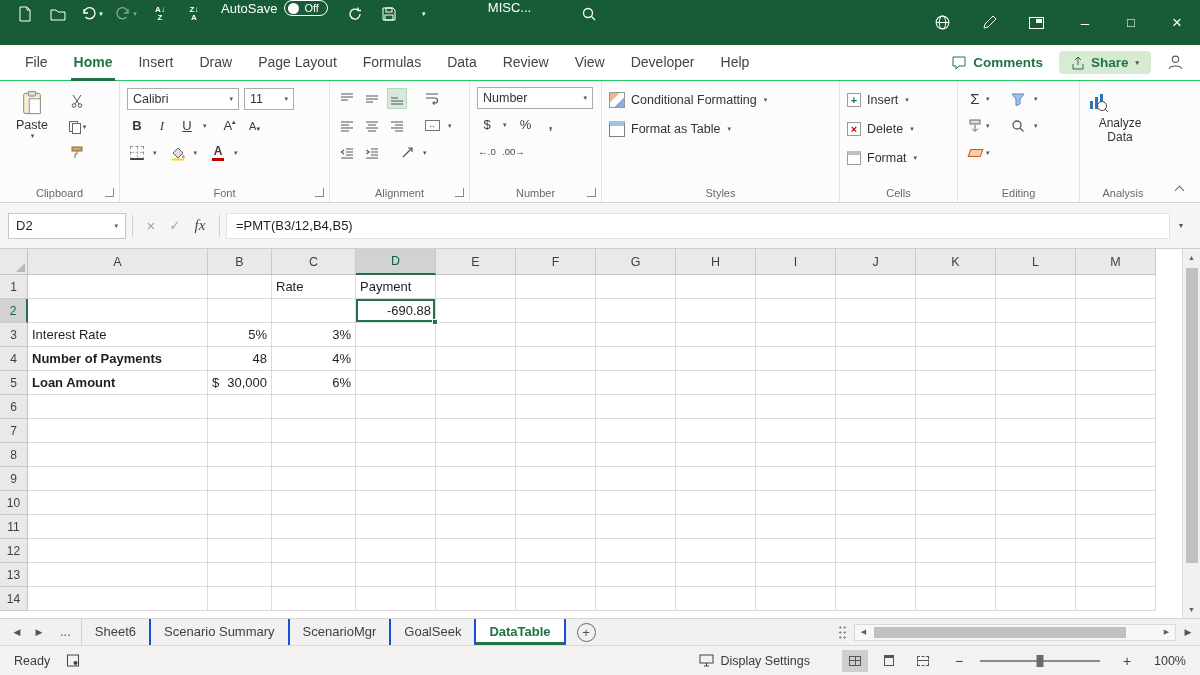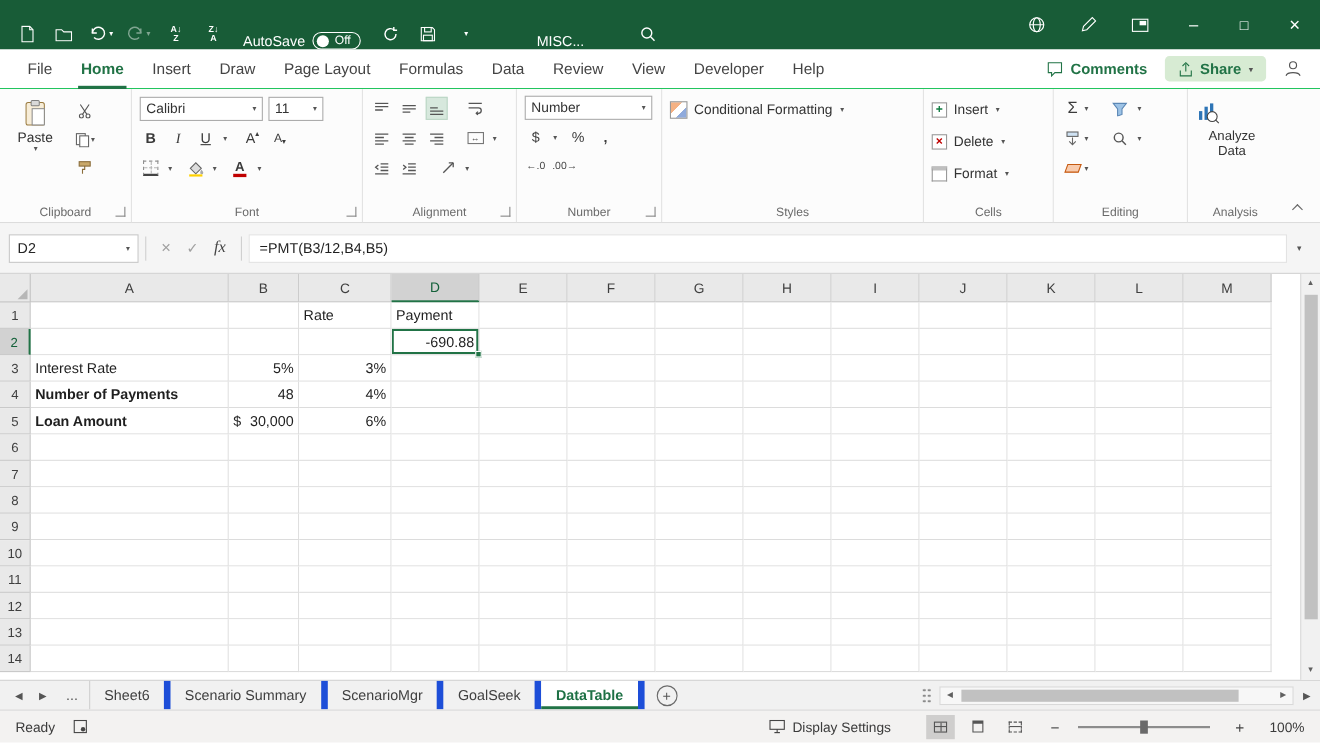--- a/index.html
+++ b/index.html
@@ -1,20 +1,20 @@
 <!DOCTYPE html>
 <html><head>
 <meta charset="utf-8">
 <style>
 *{margin:0;padding:0;box-sizing:border-box;font-family:"Liberation Sans",sans-serif;}
 html,body{width:1200px;height:675px;overflow:hidden;background:#fff;}
 .app{position:absolute;inset:0;width:1200px;height:675px;font-size:13px;color:#262626;}
 
 
-.titlebar{position:absolute;top:0;left:0;width:100%;height:45px;background:#185c37;display:flex;align-items:flex-end;color:#fff;}
+.titlebar{position:absolute;top:0;left:0;width:100%;height:45px;background:#185c37;display:flex;align-items:flex-start;color:#fff;}
 .tb-btn{height:28px;display:inline-flex;align-items:center;justify-content:center;margin:0 5px;min-width:24px;}
 .tb-btn.dim{opacity:.45;}
 .tb-caret{font-size:7px;color:#fff;margin-left:2px;}
 .tb-caret::after{content:"▾";}
 .sortstack{display:inline-flex;flex-direction:column;align-items:center;font-size:8px;line-height:8px;font-weight:bold;color:#fff;}
 .sortstack.az::before{content:"A↓";}.sortstack.az::after{content:"Z";}
 .sortstack.za::before{content:"Z↓";}.sortstack.za::after{content:"A";}
 .autosave{display:flex;align-items:center;gap:7px;font-size:13px;margin:0 10px;}
 .pill{display:flex;align-items:center;gap:5px;border:1px solid #fff;border-radius:9px;padding:1px 8px 1px 3px;font-size:11px;}
 .knob{width:11px;height:11px;border-radius:50%;background:#fff;}
@@ -113,21 +113,21 @@
 .vs-btn.down::after{content:"▼";}
 .vs-thumb{width:12px;height:295px;background:#c1c1c1;margin-top:2px;}
 .vs-spacer{flex:1;}
 
 
 .tabsband{position:absolute;bottom:30px;left:0;width:100%;height:27px;background:#f1f1f1;border-top:1px solid #d4d4d4;display:flex;align-items:center;}
 .tab-nav{width:22px;text-align:center;font-size:9px;color:#555;}
 .tab-nav.left::after{content:"◀";}
 .tab-nav.right::after{content:"▶";}
 .stabs{display:flex;height:27px;}
-.stab{height:26px;line-height:26px;padding:0 13px;font-size:13px;color:#404040;border-right:6px solid #1d4ed8;white-space:nowrap;}
+.stab{height:26px;line-height:26px;padding:0 13px;font-size:13px;color:#404040;border-right:2px solid #1d4ed8;white-space:nowrap;}
 .stab.overflow{padding:0 10px;color:#555;border-right:1px solid #d0d0d0;height:26px;line-height:26px;}
 .stab.active{background:#fff;color:#1e7145;font-weight:bold;box-shadow:inset 0 -3px 0 #217346;}
 .newsheet{width:19px;height:19px;border:1px solid #6a6a6a;border-radius:50%;display:flex;align-items:center;justify-content:center;color:#555;margin:0 11px;font-size:13px;}
 .newsheet::after{content:"+";}
 .splitter{width:9px;height:15px;margin:0 7px;background-image:radial-gradient(circle,#8a8a8a 1px,transparent 1.3px);background-size:4.5px 5px;}
 .hscroll{display:flex;align-items:center;height:17px;background:#f7f7f7;border:1px solid #d9d9d9;width:322px;}
 .hs-btn{width:17px;text-align:center;font-size:7px;color:#606060;}
 .hs-btn.left::after{content:"◀";}
 .hs-btn.right::after{content:"▶";}
 .hs-track{flex:1;height:100%;position:relative;}
@@ -454,20 +454,25 @@
       <span class="glabel">Number</span>
       <span class="launcher"></span>
     </div>
 
     <div class="rgroup" style="width:238px">
       <div class="srow">
           <span class="sicon cf-ic"></span>
           <span>Conditional Formatting</span>
           <span class="caret"></span>
         </div>
+      <div class="srow">
+          <span class="sicon ft-ic"></span>
+          <span>Format as Table</span>
+          <span class="caret"></span>
+        </div>
       <span class="glabel">Styles</span>
     </div>
 
     <div class="rgroup" style="width:118px">
       <div class="srow">
           <span class="cicon ins"></span>
           <span>Insert</span>
           <span class="caret"></span>
         </div>
       <div class="srow">

